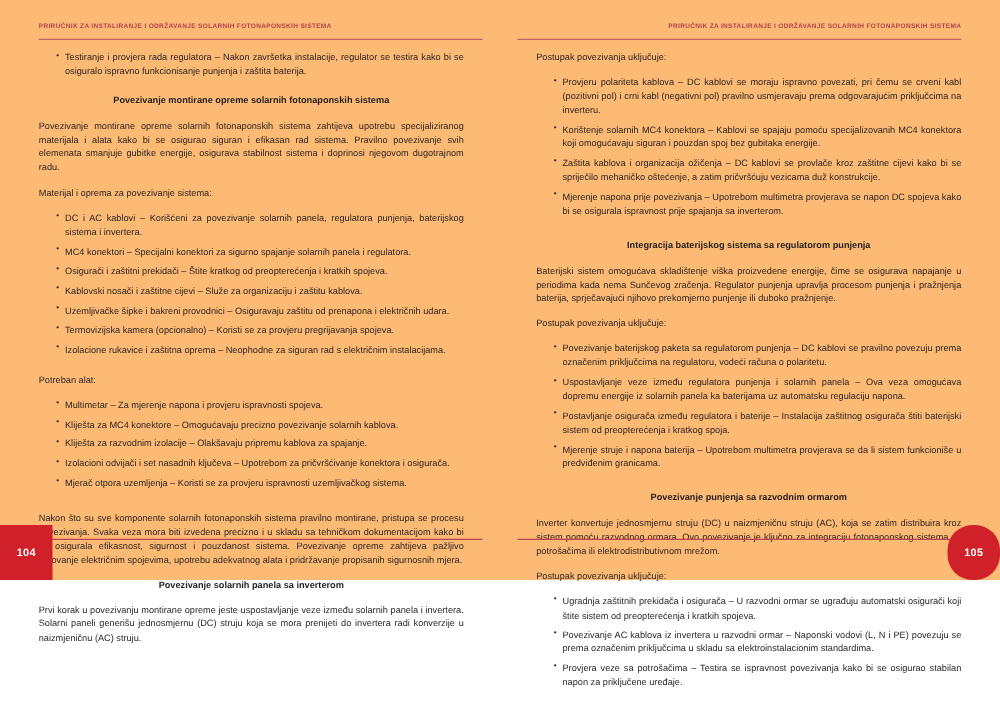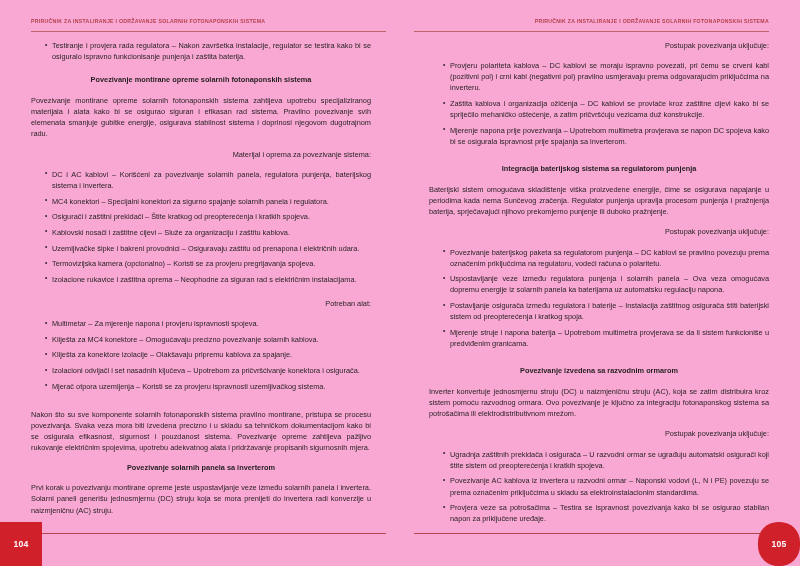--- a/index.html
+++ b/index.html
@@ -16,22 +16,22 @@
   .spread {
     position: relative;
     width: 800px;
     height: 566px;
     display: flex;
     background: #ffffff;
   }
   .page {
     position: relative;
     width: 400px;
-    height: 566px;
-    background: #f9a8d4;
+    height: 464px;
+    background: #fdba74;
     box-sizing: border-box;
   }
 
   
   .runhead {
     position: absolute;
     top: 18px;
     height: 12px;
     font-size: 5.2px;
     letter-spacing: 0.28px;
@@ -63,21 +63,21 @@
   }
   .page-left .col { left: 31px; }
   .page-right .col { left: 29px; }
 
   p {
     margin: 0 0 9px 0;
     text-align: justify;
     text-justify: inter-word;
   }
   p.lead { text-align: justify; }
-  p.noj { text-align: right; }
+  p.noj { text-align: left; }
 
   h3.subhead {
     margin: 0 0 9px 0;
     font-size: 7.35px;
     font-weight: 700;
     color: #231f20;
     line-height: 1.45;
     text-align: center;
   }
 
@@ -169,21 +169,21 @@
         <li>Izolacione rukavice i zaštitna oprema – Neophodne za siguran rad s električnim instalacijama.</li>
       </ul>
 
       <div class="gap-sm"></div>
 
       <p class="noj">Potreban alat:</p>
 
       <ul class="bullets">
         <li>Multimetar – Za mjerenje napona i provjeru ispravnosti spojeva.</li>
         <li>Kliješta za MC4 konektore – Omogućavaju precizno povezivanje solarnih kablova.</li>
-        <li>Kliješta za konektore izolacije – Olakšavaju pripremu kablova za spajanje.</li>
+        <li>Kliješta za razvodnim izolacije – Olakšavaju pripremu kablova za spajanje.</li>
         <li>Izolacioni odvijači i set nasadnih ključeva – Upotrebom za pričvršćivanje konektora i osigurača.</li>
         <li>Mjerač otpora uzemljenja – Koristi se za provjeru ispravnosti uzemljivačkog sistema.</li>
       </ul>
 
       <div class="gap-md"></div>
 
       <p class="lead">Nakon što su sve komponente solarnih fotonaponskih sistema pravilno montirane, pristupa se procesu povezivanja. Svaka veza mora biti izvedena precizno i u skladu sa tehničkom dokumentacijom kako bi se osigurala efikasnost, sigurnost i pouzdanost sistema. Povezivanje opreme zahtijeva pažljivo rukovanje električnim spojevima, upotrebu adekvatnog alata i pridržavanje propisanih sigurnosnih mjera.</p>
 
       <h3 class="subhead">Povezivanje solarnih panela sa inverterom</h3>
 
@@ -198,20 +198,21 @@
 
     <div class="runhead">PRIRUČNIK ZA INSTALIRANJE I ODRŽAVANJE SOLARNIH FOTONAPONSKIH SISTEMA</div>
     <div class="runrule"></div>
 
     <div class="col">
 
       <p class="noj">Postupak povezivanja uključuje:</p>
 
       <ul class="bullets">
         <li>Provjeru polariteta kablova – DC kablovi se moraju ispravno povezati, pri čemu se crveni kabl (pozitivni pol) i crni kabl (negativni pol) pravilno usmjeravaju prema odgovarajućim priključcima na inverteru.</li>
+        <li>Korištenje solarnih MC4 konektora – Kablovi se spajaju pomoću specijalizovanih MC4 konektora koji omogućavaju siguran i pouzdan spoj bez gubitaka energije.</li>
         <li>Zaštita kablova i organizacija ožičenja – DC kablovi se provlače kroz zaštitne cijevi kako bi se spriječilo mehaničko oštećenje, a zatim pričvršćuju vezicama duž konstrukcije.</li>
         <li>Mjerenje napona prije povezivanja – Upotrebom multimetra provjerava se napon DC spojeva kako bi se osigurala ispravnost prije spajanja sa inverterom.</li>
       </ul>
 
       <div class="gap-md"></div>
 
       <h3 class="subhead">Integracija baterijskog sistema sa regulatorom punjenja</h3>
 
       <p class="lead">Baterijski sistem omogućava skladištenje viška proizvedene energije, čime se osigurava napajanje u periodima kada nema Sunčevog zračenja. Regulator punjenja upravlja procesom punjenja i pražnjenja baterija, sprječavajući njihovo prekomjerno punjenje ili duboko pražnjenje.</p>
 
@@ -219,21 +220,21 @@
 
       <ul class="bullets">
         <li>Povezivanje baterijskog paketa sa regulatorom punjenja – DC kablovi se pravilno povezuju prema označenim priključcima na regulatoru, vodeći računa o polaritetu.</li>
         <li>Uspostavljanje veze između regulatora punjenja i solarnih panela – Ova veza omogućava dopremu energije iz solarnih panela ka baterijama uz automatsku regulaciju napona.</li>
         <li>Postavljanje osigurača između regulatora i baterije – Instalacija zaštitnog osigurača štiti baterijski sistem od preopterećenja i kratkog spoja.</li>
         <li>Mjerenje struje i napona baterija – Upotrebom multimetra provjerava se da li sistem funkcioniše u predviđenim granicama.</li>
       </ul>
 
       <div class="gap-md"></div>
 
-      <h3 class="subhead">Povezivanje izvedena sa razvodnim ormarom</h3>
+      <h3 class="subhead">Povezivanje punjenja sa razvodnim ormarom</h3>
 
       <p class="lead">Inverter konvertuje jednosmjernu  struju (DC) u naizmjeničnu struju (AC), koja se zatim distribuira kroz sistem pomoću razvodnog ormara. Ovo povezivanje je ključno za integraciju fotonaponskog sistema sa potrošačima ili elektrodistributivnom mrežom.</p>
 
       <p class="noj">Postupak povezivanja uključuje:</p>
 
       <ul class="bullets">
         <li>Ugradnja zaštitnih prekidača i osigurača – U razvodni ormar se ugrađuju automatski osigurači koji štite sistem od preopterećenja i kratkih spojeva.</li>
         <li>Povezivanje AC kablova iz invertera u razvodni ormar – Naponski vodovi (L, N i PE) povezuju se prema označenim priključcima u skladu sa elektroinstalacionim standardima.</li>
         <li>Provjera veze sa potrošačima – Testira se ispravnost povezivanja kako bi se osigurao stabilan napon za priključene uređaje.</li>
       </ul>

